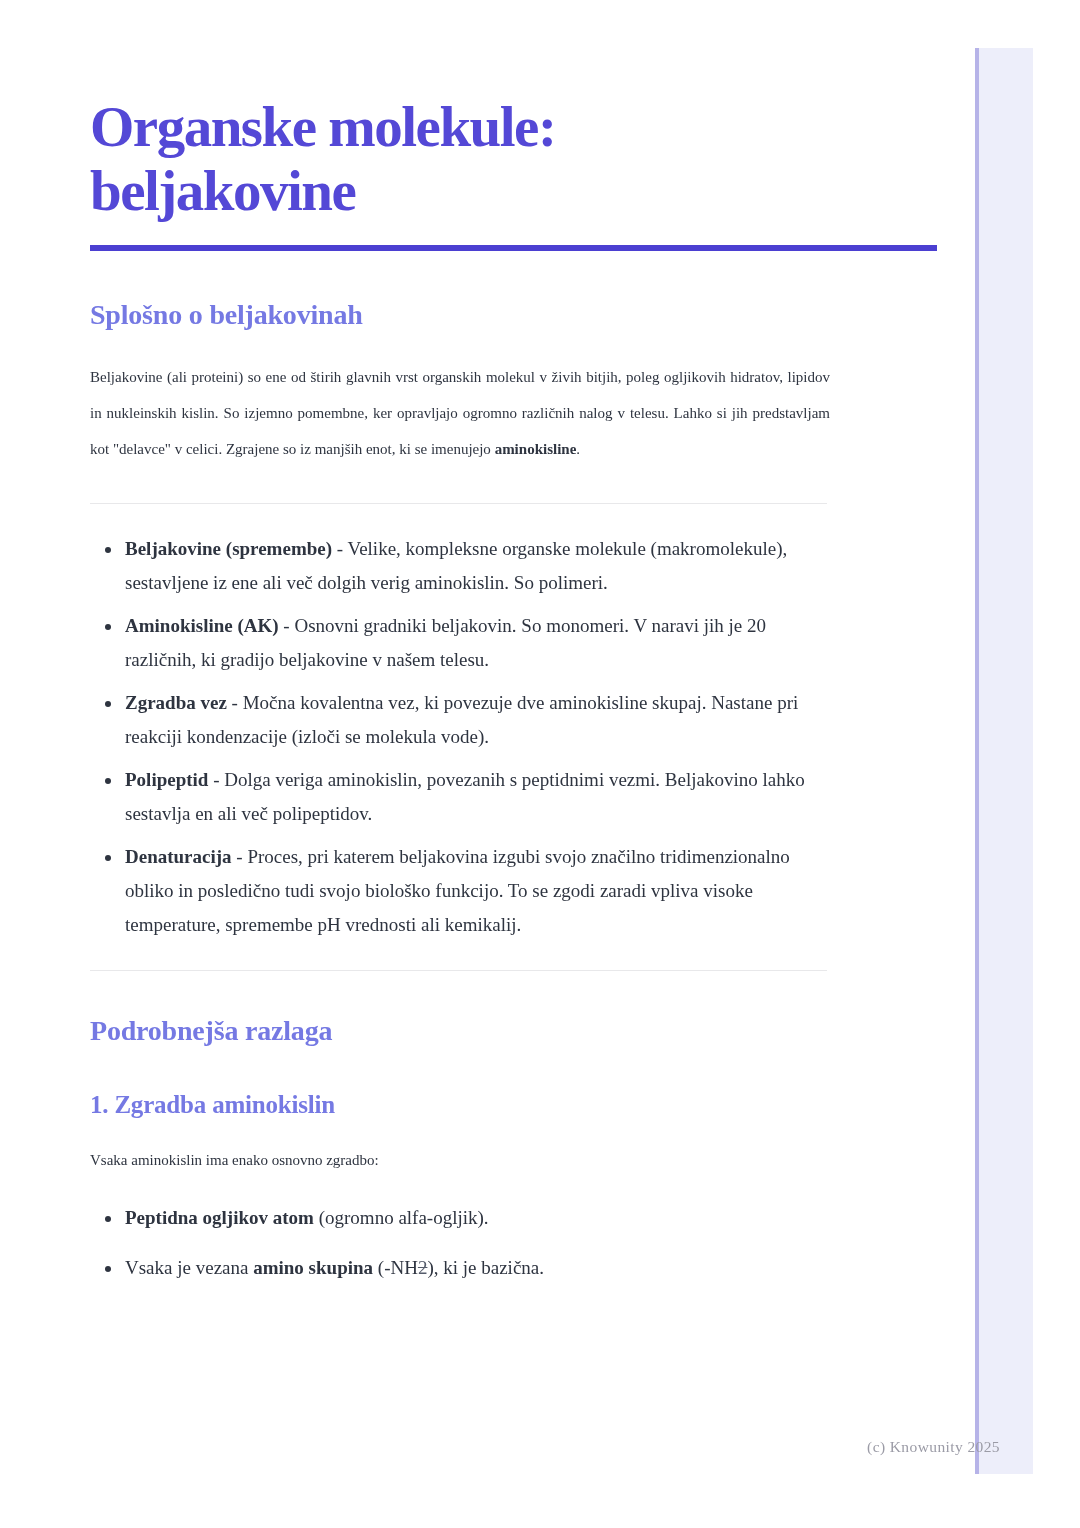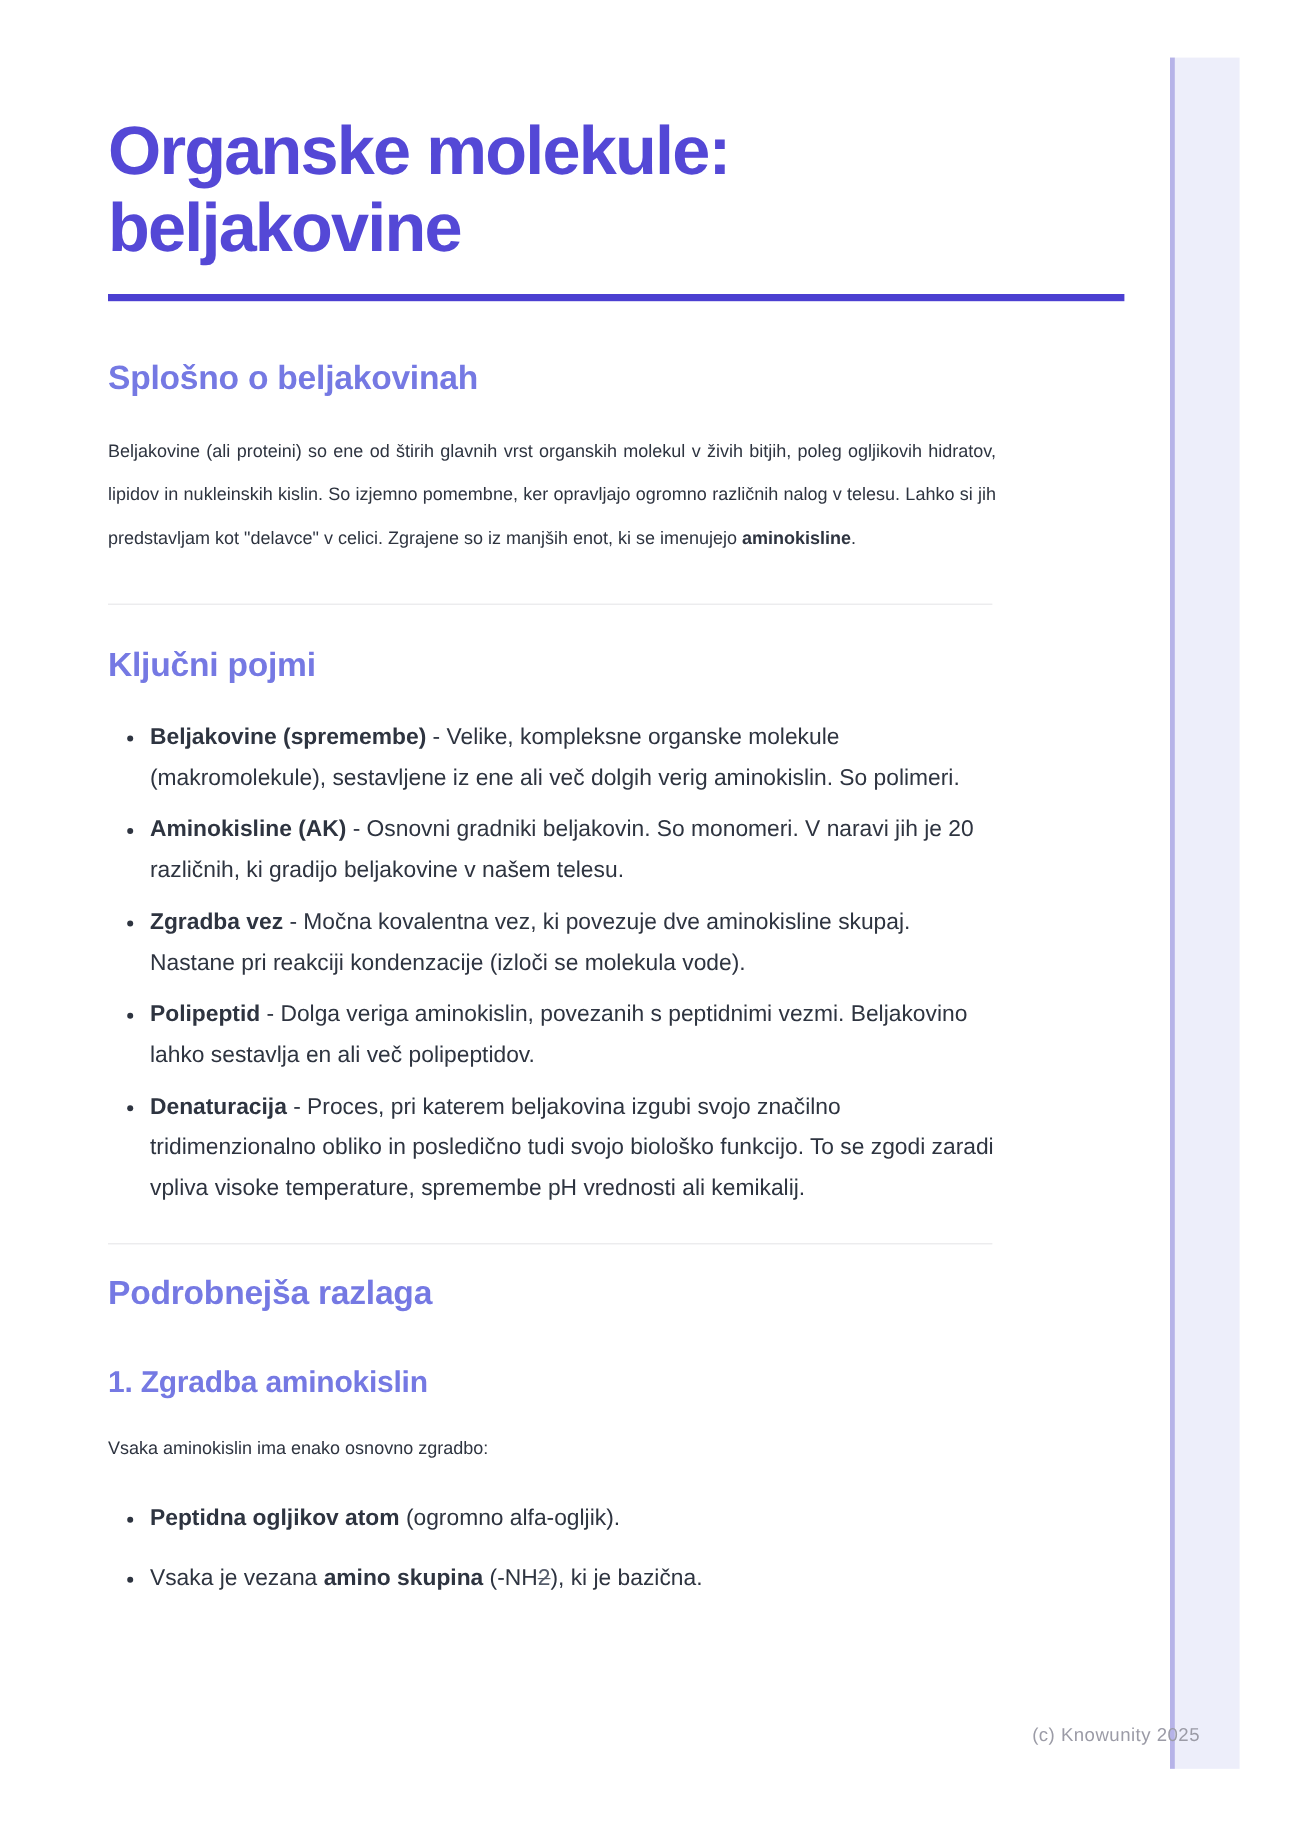--- a/index.html
+++ b/index.html
@@ -12,38 +12,38 @@
     --sidebar-border:#b6b3e8;
     --footer-gray:#9b9ba6;
     --formula-sub-gray:#555c6b;
   }
   html,body{margin:0;padding:0;}
   body{
     width:1080px;height:1528px;background:#ffffff;
     font-family:"Liberation Sans", sans-serif;
     color:var(--body-text);
   }
-  .page{position:relative;width:1080px;height:1528px;overflow:hidden;background:#ffffff;}
+  .page{position:relative;width:1080px;height:1528px;overflow:hidden;background:#ffffff;font-family:Liberation Serif, serif;}
   .side-strip{
     position:absolute;left:975px;top:48px;width:58px;height:1426px;
     background:var(--sidebar-fill);
     border-left:4px solid var(--sidebar-border);
     box-sizing:border-box;z-index:1;
   }
   .content{position:absolute;left:90px;top:0;width:740px;}
   h1.doc-title{
     margin:95px 0 0;max-width:700px;
     font-size:57px;line-height:1.12;font-weight:800;letter-spacing:-1.5px;
     color:var(--accent-indigo);
   }
   .title-rule{width:847px;height:6px;background:var(--rule-indigo);margin-top:22px;}
   h2.sec{font-size:28px;font-weight:700;color:var(--heading-periwinkle);margin:0;letter-spacing:-0.2px;}
   h2.sec.general{margin-top:48px;}
   h2.sec.keyterms{margin-top:34px;}
-  h2.sec.details{margin-top:25px;}
+  h2.sec.details{margin-top:44px;}
   h3.subsec{font-size:25px;font-weight:700;color:var(--heading-periwinkle);margin:44px 0 0;letter-spacing:-0.2px;}
   p.body-par{font-size:15px;line-height:36px;margin:28px 0 0;color:var(--body-text);}
   p.justified{text-align:justify;}
   p.plain{margin:26px 0 0;line-height:30px;}
   hr.divider{border:none;border-top:1px solid var(--divider-gray);margin:36px 0 0;width:737px;}
   hr.divider.second{margin-top:28px;}
   ul.doc-list{margin:28px 0 0;padding:0 0 0 33px;font-size:19px;line-height:34px;color:var(--body-text);}
   ul.doc-list li{margin:0 0 9px;padding-left:2px;}
   ul.doc-list li::marker{color:var(--body-text);}
   ul.doc-list.structure{margin-top:26px;}
@@ -69,21 +69,20 @@
 
     <section>
       <h2 class="sec general">Splošno o beljakovinah</h2>
       <p class="body-par justified"><span>Beljakovine (ali proteini) so ene od štirih glavnih vrst organskih molekul v živih bitjih, poleg ogljikovih hidratov, lipidov in nukleinskih kislin. So izjemno pomembne, ker opravljajo ogromno različnih nalog v telesu. Lahko si jih predstavljam kot "delavce" v celici. Zgrajene so iz manjših enot, ki se imenujejo</span>
         <strong>aminokisline</strong><span>.</span></p>
     </section>
 
     <hr class="divider">
 
     <section>
-      <h2 class="sec keyterms">Ključni pojmi</h2>
       <ul class="doc-list">
         <li>
           <strong>Beljakovine (spremembe)</strong>
           <span>- Velike, kompleksne organske molekule (makromolekule), sestavljene iz ene ali več dolgih verig aminokislin. So polimeri.</span>
         </li>
         <li>
           <strong>Aminokisline (AK)</strong>
           <span>- Osnovni gradniki beljakovin. So monomeri. V naravi jih je 20 različnih, ki gradijo beljakovine v našem telesu.</span>
         </li>
         <li>

